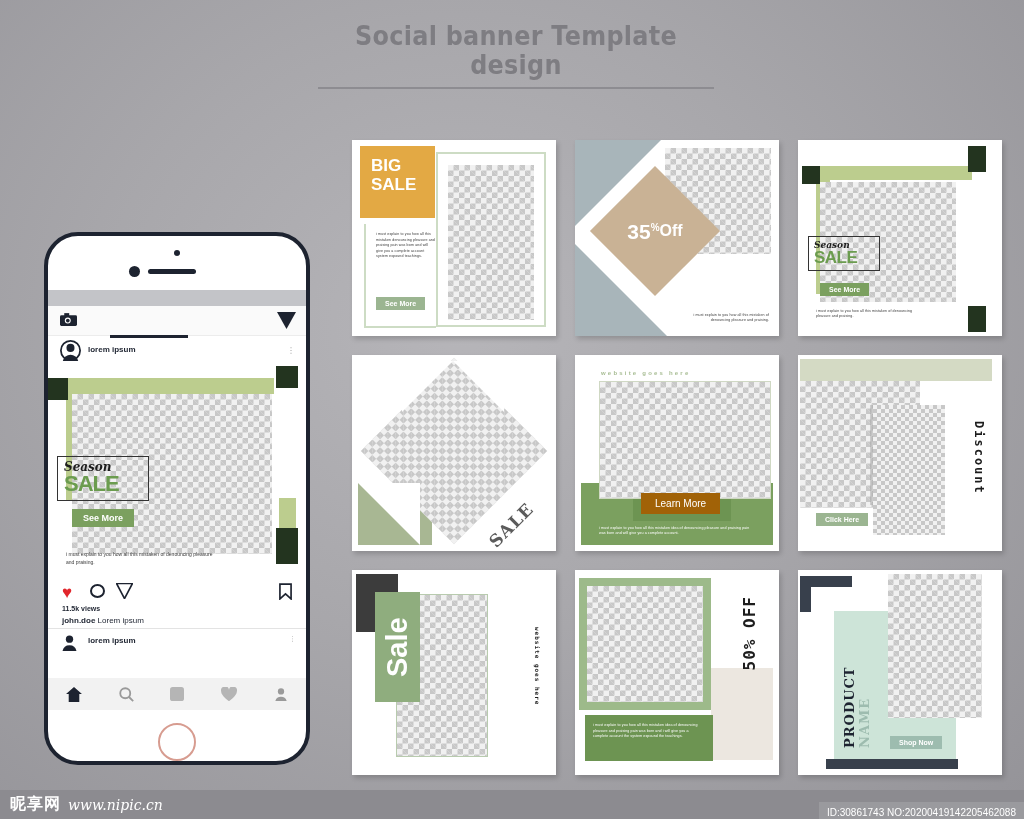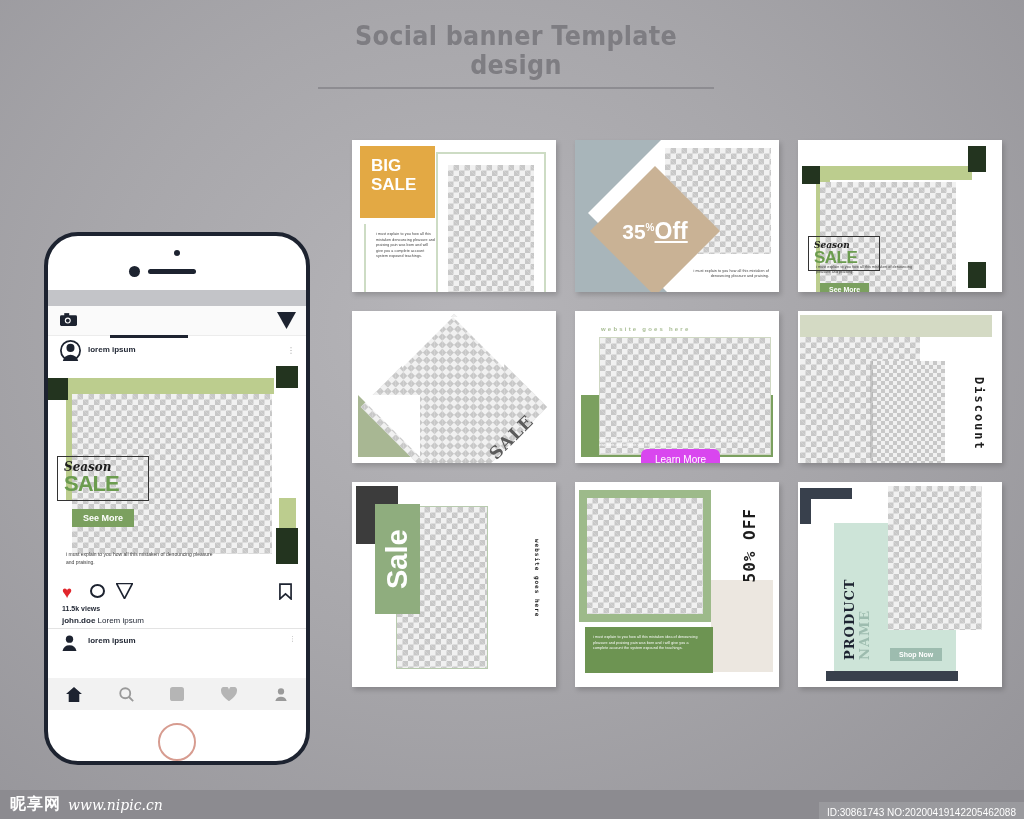--- a/index.html
+++ b/index.html
@@ -77,21 +77,21 @@
   .next-post .avatar2 { position: absolute; left: 12px; top: 3px; width: 19px; height: 19px; }
   .next-post .uname2 { position: absolute; left: 40px; top: 7px; font-size: 8px; font-weight: bold; color: #1d2330; }
   .next-post .dots2 { position: absolute; right: 10px; top: 6px; color: #aaa; font-size: 7px; }
 
   .tabbar { position: absolute; left: 0; bottom: 0; width: 258px; height: 32px; background: #f2f2f2; display: flex; align-items: center; justify-content: space-around; }
 
   
   #grid { position: absolute; left: 352px; top: 140px; width: 650px; }
   .row { display: flex; gap: 19px; margin-bottom: 19px; }
   .card {
-    width: 204px; height: 152px; background: #fff; position: relative; overflow: hidden;
+    width: 204px; height: 196px; background: #fff; position: relative; overflow: hidden;
     box-shadow: 2px 3px 5px rgba(0,0,0,.18);
   }
   .row.r3 .card { height: 205px; }
 
   .tiny { font-size: 3.6px; line-height: 1.55; color: #3a3a3a; letter-spacing: .1px; }
   .tiny.w { color: #fff; }
   .btn-green { background: #7ba05f; color: #fff; font-size: 7px; font-weight: bold; display: inline-block; padding: 3px 9px; }
   .btn-sage { background: #9bb591; color: #fff; font-size: 7px; font-weight: bold; display: inline-block; padding: 3px 9px; }
   .btn-mint { background: #9dbcaf; color: #fff; font-size: 7px; font-weight: bold; display: inline-block; padding: 3px 9px; }
 
@@ -104,21 +104,21 @@
   .c1 .btn { position: absolute; left: 24px; top: 157px; }
 
   
   .c2 .tri-tl { position: absolute; left: 0; top: 0; width: 0; height: 0; border-top: 86px solid #a8b5ba; border-right: 86px solid transparent; }
   .c2 .tri-bl { position: absolute; left: 0; bottom: 0; width: 0; height: 0; border-bottom: 92px solid #a8b5ba; border-right: 92px solid transparent; }
   .c2 .ph { position: absolute; right: 8px; top: 8px; width: 106px; height: 106px; }
   .c2 .diamond { position: absolute; left: 34px; top: 45px; width: 92px; height: 92px; background: #c9b295; transform: rotate(45deg); }
   .c2 .dlabel { position: absolute; left: 34px; top: 45px; width: 92px; height: 92px; display: flex; flex-direction: row; align-items: center; justify-content: center; color: #fff; font-weight: bold; line-height: 1; }
   .c2 .dlabel .n { font-size: 21px; }
   .c2 .dlabel .n sup { font-size: 10px; }
-  .c2 .dlabel .o { font-size: 23px; text-decoration: underline; }
+  .c2 .dlabel .o { font-size: 16px; }
   .c2 .txt { position: absolute; right: 10px; bottom: 12px; width: 78px; text-align: right; }
 
   
   .c3 .lband { position: absolute; left: 18px; top: 26px; width: 156px; height: 128px; border-left: 14px solid #bccd8e; border-top: 14px solid #bccd8e; }
   .c3 .sq1 { position: absolute; left: 4px; top: 26px; width: 18px; height: 18px; background: #23341f; }
   .c3 .sq2 { position: absolute; right: 16px; top: 6px; width: 18px; height: 26px; background: #23341f; }
   .c3 .sq3 { position: absolute; right: 16px; bottom: 4px; width: 18px; height: 26px; background: #23341f; }
   .c3 .ph { position: absolute; left: 22px; top: 42px; width: 136px; height: 120px; }
   .c3 .lab { position: absolute; left: 10px; top: 96px; width: 72px; border: 1px solid #333; background: rgba(255,255,255,.0); padding: 3px 5px 4px; }
   .c3 .lab .se { font-family: "DejaVu Serif", serif; font-style: italic; font-weight: bold; font-size: 9px; color: #1d1d1d; }
@@ -131,21 +131,21 @@
   .c4 .cut1 { position: absolute; left: 50px; top: 6px; width: 0; height: 0; border-left: 51px solid #fff; border-bottom: 51px solid transparent; }
   .c4 .cut2 { position: absolute; right: 52px; top: 6px; width: 0; height: 0; border-right: 51px solid #fff; border-bottom: 51px solid transparent; }
   .c4 .cut3 { position: absolute; left: 6px; bottom: 6px; width: 0; height: 0; border-left: 62px solid transparent; border-top: 62px solid #fff; }
   .c4 .sale { position: absolute; right: 18px; bottom: 16px; font-family: "DejaVu Serif", serif; font-weight: bold; font-size: 17px; color: #5b5b5b; transform: rotate(-45deg); letter-spacing: 1px; }
 
   
   .c5 .band { position: absolute; left: 6px; bottom: 6px; width: 192px; height: 62px; background: #7ba05f; }
   .c5 .band2 { position: absolute; left: 58px; bottom: 30px; width: 98px; height: 32px; background: #6d9452; }
   .c5 .web { position: absolute; left: 26px; top: 15px; font-size: 6px; font-weight: bold; color: #a8bd94; letter-spacing: 2.2px; }
   .c5 .ph { position: absolute; left: 24px; top: 26px; width: 172px; height: 118px; border: 1px solid #cfd8c3; }
-  .c5 .btn { position: absolute; left: 66px; top: 138px; background: #d946ef; color: #fff; font-size: 10px; padding: 5px 14px; border-radius: 6px; }
+  .c5 .btn { position: absolute; left: 66px; top: 138px; background: #a16207; color: #fff; font-size: 10px; padding: 5px 14px; }
   .c5 .txt { position: absolute; left: 24px; bottom: 14px; width: 158px; }
 
   
   .c6 .top { position: absolute; left: 2px; top: 4px; width: 192px; height: 22px; background: #d4dac4; }
   .c6 .ph1 { position: absolute; left: 2px; top: 26px; width: 120px; height: 127px; }
   .c6 .ph2 { position: absolute; left: 75px; top: 50px; width: 72px; height: 130px; }
   .c6 .ghost { position: absolute; left: 72px; top: 50px; width: 48px; height: 100px; border: 4px solid rgba(160,160,160,.45); border-right: none; border-bottom: none; }
   .c6 .btn { position: absolute; left: 18px; top: 158px; }
   .c6 .disc { position: absolute; right: 16px; top: 66px; font-family: "DejaVu Sans Mono", monospace; font-weight: bold; font-size: 12px; color: #1d1d1d; writing-mode: vertical-rl; letter-spacing: 2px; }
   .c7 .darktop { position: absolute; left: 4px; top: 4px; width: 42px; height: 58px; background: #3c3c3c; }

